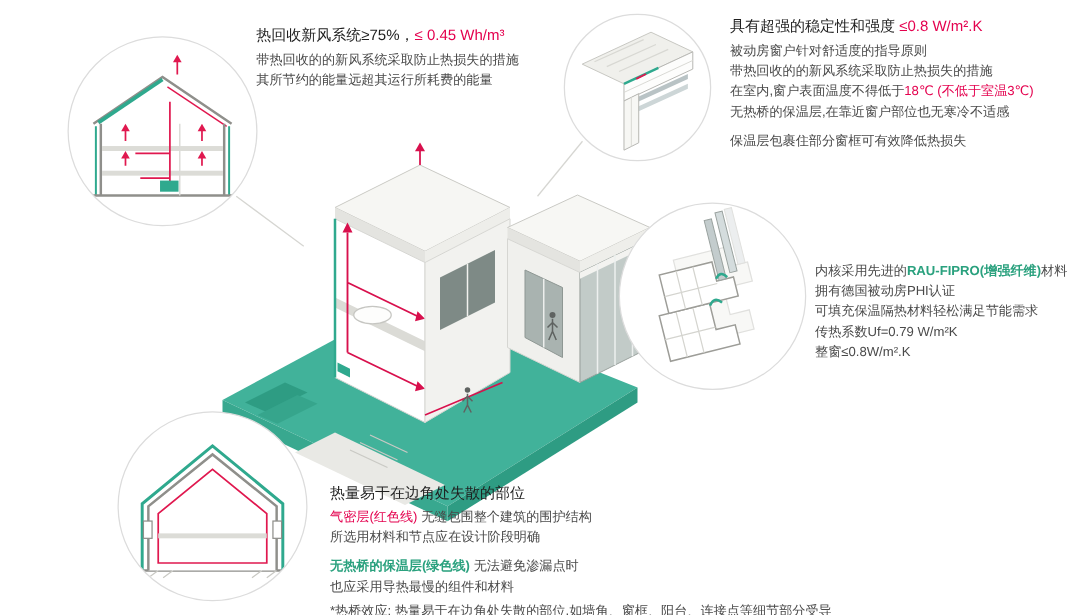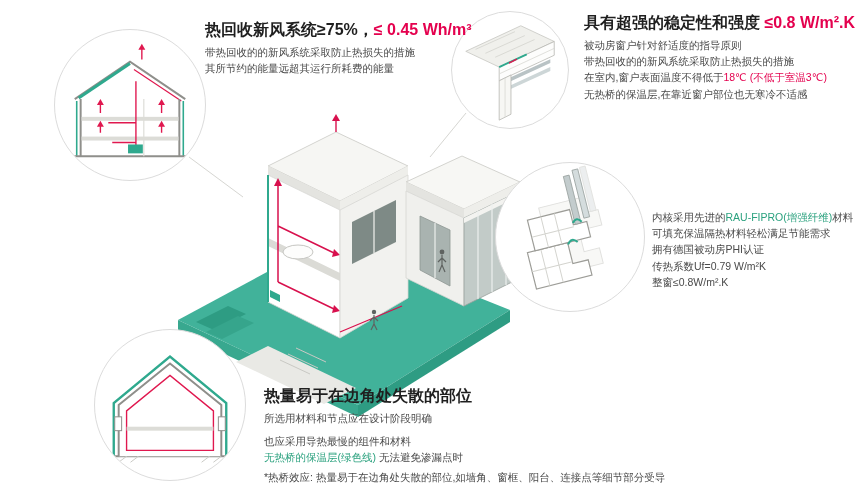--- a/index.html
+++ b/index.html
@@ -4,25 +4,25 @@
 <style>
   * { margin:0; padding:0; box-sizing:border-box; }
   html,body { background:#ffffff; }
   body { font-family:"Liberation Sans","DejaVu Sans",sans-serif; }
   .canvas { position:relative; width:865px; height:492px; background:#ffffff; overflow:hidden; }
   .abs { position:absolute; }
   .connectors { position:absolute; left:0; top:0; z-index:0; }
   .house { z-index:1; }
   .circle { position:absolute; border-radius:50%; background:#ffffff; border:1px solid #dcdcdc; overflow:hidden; z-index:2; }
   .note { position:absolute; z-index:3; color:#4a4a4a; }
-  .note h3 { font-size:16px; font-weight:bold; color:#1f1f1f; margin-bottom:4px; white-space:nowrap; }
+  .note h3 { font-size:12px; font-weight:normal; color:#1f1f1f; margin-bottom:4px; white-space:nowrap; }
   .note p { font-size:10.5px; line-height:1.35; color:#4a4a4a; white-space:nowrap; margin-bottom:2px; }
   .gap { height:7px; }
   .red { color:#e4014e; }
-  .teal { color:#2aa17e; font-weight:normal; }
+  .teal { color:#2aa17e; font-weight:bold; }
   .teal-strong { color:#2aa17e; font-weight:normal; }
   .footnote { font-size:8px; color:#8d8d8d; margin-top:5px; white-space:nowrap; }
 </style>
 </head>
 <body>
 
 <div class="canvas">
 
   <svg class="connectors" width="865" height="492" viewBox="0 0 865 492">
     <g stroke="#d6d6d2" stroke-width="1">
@@ -175,32 +175,34 @@
     <p>其所节约的能量远超其运行所耗费的能量</p>
   </div>
 
   <div class="note" style="left:584px;top:13px;width:280px">
     <h3><span>具有超强的稳定性和强度 </span><span class="red">≤0.8 W/m².K</span></h3>
     <p>被动房窗户针对舒适度的指导原则</p>
     <p>带热回收的的新风系统采取防止热损失的措施</p>
     <p><span>在室内,窗户表面温度不得低于</span><span class="red">18℃ (不低于室温3℃)</span></p>
     <p>无热桥的保温层,在靠近窗户部位也无寒冷不适感</p>
     <div class="gap"></div>
+    <p>保温层包裹住部分窗框可有效降低热损失</p>
   </div>
 
   <div class="note" style="left:652px;top:210px;width:213px">
     <p><span>内核采用先进的</span><span class="teal">RAU-FIPRO(增强纤维)</span><span>材料</span></p>
+    <p>拥有德国被动房PHI认证</p>
     <p>可填充保温隔热材料轻松满足节能需求</p>
-    <p>拥有德国被动房PHI认证</p>
     <p class="teal-strong">传热系数Uf=0.79 W/m²K</p>
     <p class="teal-strong">整窗≤0.8W/m².K</p>
   </div>
 
   <div class="note" style="left:264px;top:386px;width:345px">
     <h3>热量易于在边角处失散的部位</h3>
+    <p><span class="red">气密层(红色线)</span><span> 无缝包围整个建筑的围护结构</span></p>
     <p>所选用材料和节点应在设计阶段明确</p>
     <div class="gap"></div>
+    <p><span class="teal">无热桥的保温层(绿色线)</span><span> 无法避免渗漏点时</span></p>
     <p>也应采用导热最慢的组件和材料</p>
-    <p><span class="teal">无热桥的保温层(绿色线)</span><span> 无法避免渗漏点时</span></p>
     <p class="footnote">*热桥效应: 热量易于在边角处失散的部位,如墙角、窗框、阳台、连接点等细节部分受导</p>
   </div>
 
 </div>
 
 </body></html>

